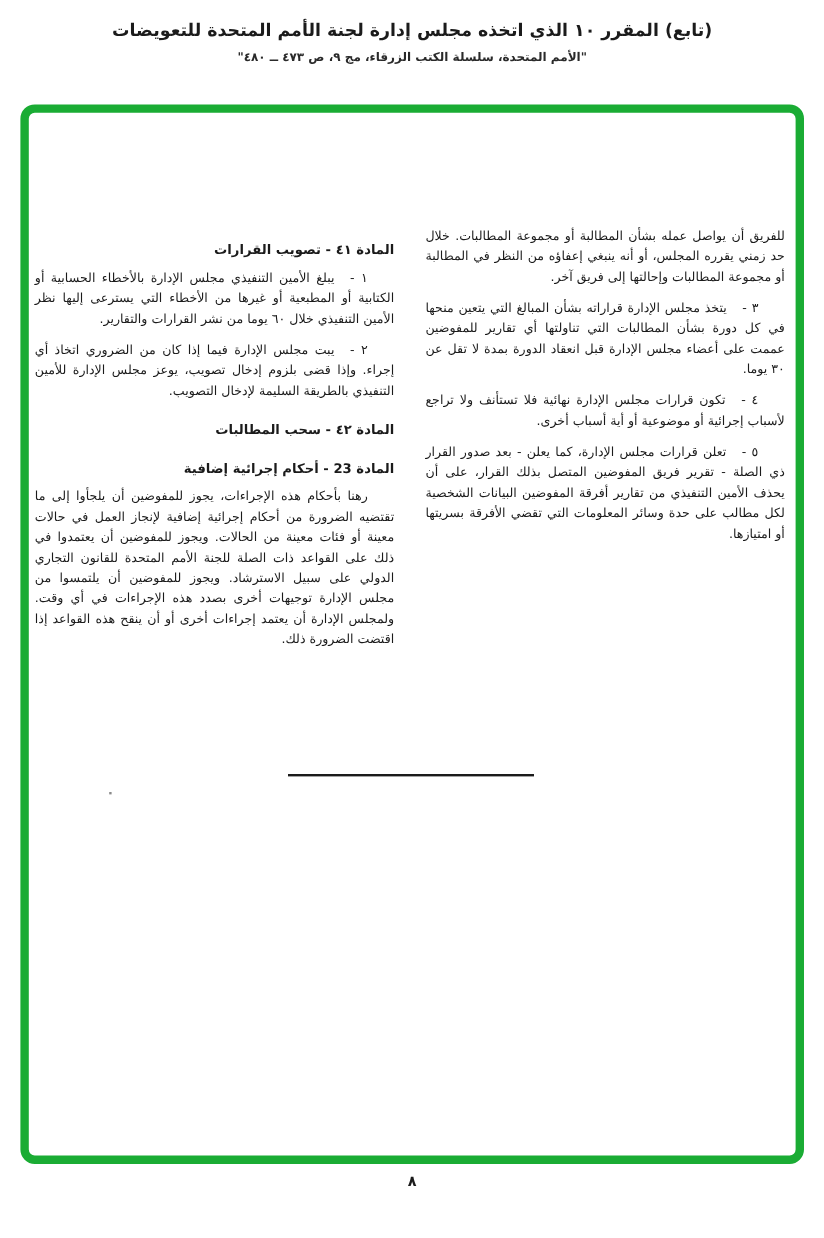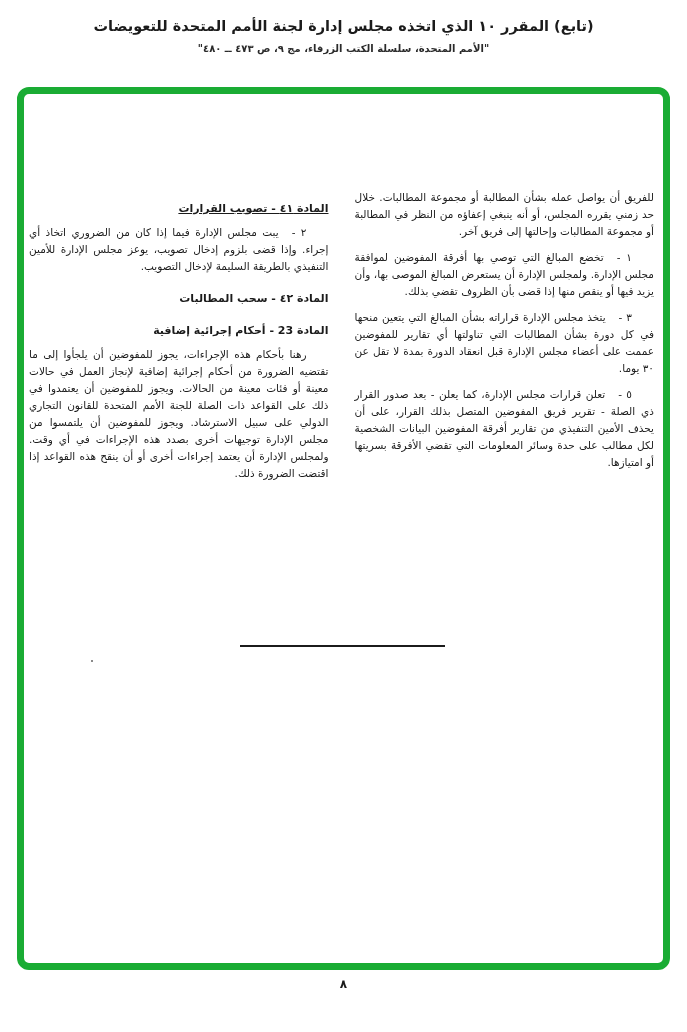--- a/index.html
+++ b/index.html
@@ -66,21 +66,20 @@
   }
   .article-heading {
     font-size: 11px;
     font-weight: bold;
     margin: 15px 0 7px 0;
     text-align: right;
     text-indent: 0;
   }
   .col .article-heading:first-child {
     margin-top: 11px;
-    text-decoration: underline;
   }
   .para {
     margin: 0 0 9px 0;
     text-indent: 22px;
   }
   .para.noindent {
     text-indent: 0;
   }
   .pnum {
     margin-left: 13px;
@@ -120,27 +119,28 @@
     <div class="doc-title">(تابع) المقرر ١٠ الذي اتخذه مجلس إدارة لجنة الأمم المتحدة للتعويضات</div>
     <div class="doc-subtitle">"الأمم المتحدة، سلسلة الكتب الزرقاء، مج ٩، ص ٤٧٣ ــ ٤٨٠"</div>
   </div>
 
   <div class="content-frame"></div>
 
   <div class="columns">
 
     <div class="col">
       <p class="para noindent"><span>للفريق أن يواصل عمله بشأن المطالبة أو مجموعة المطالبات. خلال حد زمني يقرره المجلس، أو أنه ينبغي إعفاؤه من النظر في المطالبة أو مجموعة المطالبات وإحالتها إلى فريق آخر.</span></p>
-      <p class="para"><span class="pnum">١ -</span><span>تخضع المبالغ التي توصي بها أفرقة المفوضين لموافقة مجلس الإدارة. ولمجلس الإدارة أن يستعرض المبالغ الموصى بها، وأن يزيد فيها أو ينقص منها إذا قضى بأن الظروف تقضي بذلك.</span></p>
       <p class="para"><span class="pnum">٣ -</span><span>يتخذ مجلس الإدارة قراراته بشأن المبالغ التي يتعين منحها في كل دورة بشأن المطالبات التي تناولتها أي تقارير للمفوضين عممت على أعضاء مجلس الإدارة قبل انعقاد الدورة بمدة لا تقل عن ٣٠ يوما.</span></p>
+      <p class="para"><span class="pnum">٤ -</span><span>تكون قرارات مجلس الإدارة نهائية فلا تستأنف ولا تراجع لأسباب إجرائية أو موضوعية أو أية أسباب أخرى.</span></p>
       <p class="para"><span class="pnum">٥ -</span><span>تعلن قرارات مجلس الإدارة، كما يعلن - بعد صدور القرار ذي الصلة - تقرير فريق المفوضين المتصل بذلك القرار، على أن يحذف الأمين التنفيذي من تقارير أفرقة المفوضين البيانات الشخصية لكل مطالب على حدة وسائر المعلومات التي تقضي الأفرقة بسريتها أو امتيازها.</span></p>
     </div>
 
     <div class="col">
       <div class="article-heading">المادة ٤١ - تصويب القرارات</div>
+      <p class="para"><span class="pnum">١ -</span><span>يبلغ الأمين التنفيذي مجلس الإدارة بالأخطاء الحسابية أو الكتابية أو المطبعية أو غيرها من الأخطاء التي يسترعى إليها نظر الأمين التنفيذي خلال ٦٠ يوما من نشر القرارات والتقارير.</span></p>
       <p class="para"><span class="pnum">٢ -</span><span>يبت مجلس الإدارة فيما إذا كان من الضروري اتخاذ أي إجراء. وإذا قضى بلزوم إدخال تصويب، يوعز مجلس الإدارة للأمين التنفيذي بالطريقة السليمة لإدخال التصويب.</span></p>
       <div class="article-heading">المادة ٤٢ - سحب المطالبات</div>
       <div class="article-heading">المادة 23 - أحكام إجرائية إضافية</div>
       <p class="para"><span>رهنا بأحكام هذه الإجراءات، يجوز للمفوضين أن يلجأوا إلى ما تقتضيه الضرورة من أحكام إجرائية إضافية لإنجاز العمل في حالات معينة أو فئات معينة من الحالات. ويجوز للمفوضين أن يعتمدوا في ذلك على القواعد ذات الصلة للجنة الأمم المتحدة للقانون التجاري الدولي على سبيل الاسترشاد. ويجوز للمفوضين أن يلتمسوا من مجلس الإدارة توجيهات أخرى بصدد هذه الإجراءات في أي وقت. ولمجلس الإدارة أن يعتمد إجراءات أخرى أو أن ينقح هذه القواعد إذا اقتضت الضرورة ذلك.</span></p>
     </div>
 
   </div>
 
   <div class="end-divider"></div>
   <div class="scan-speck"></div>

